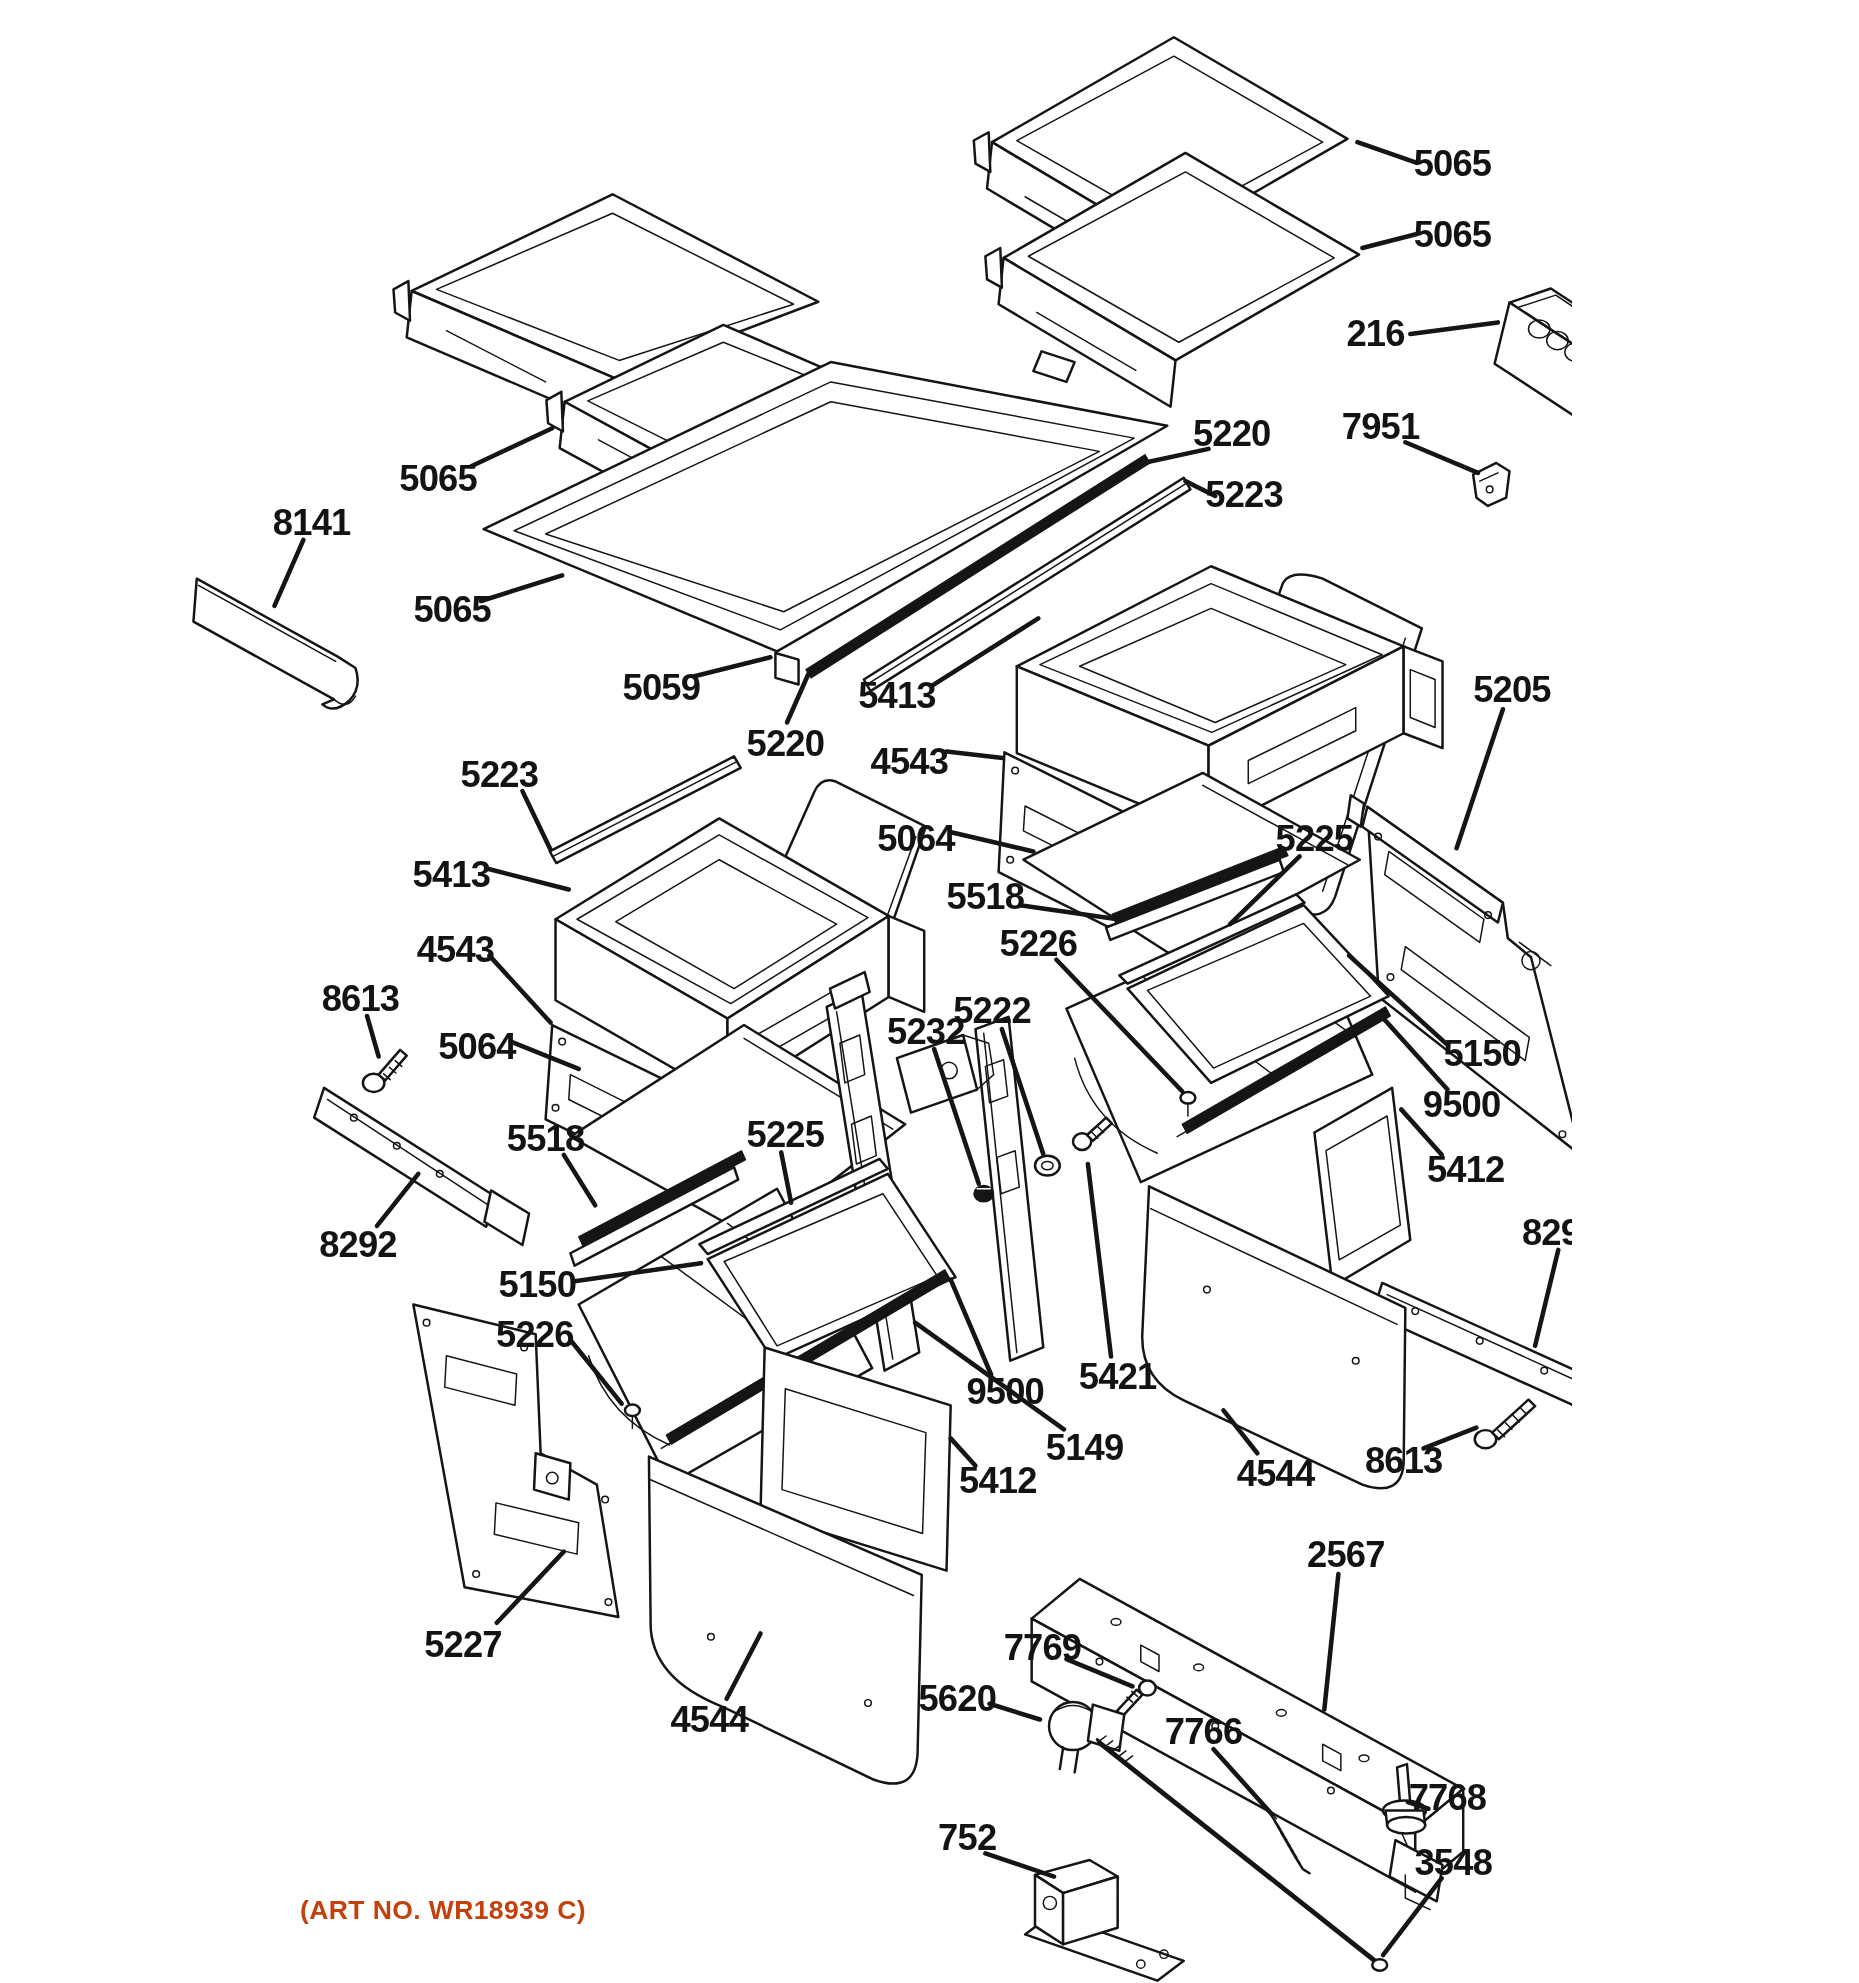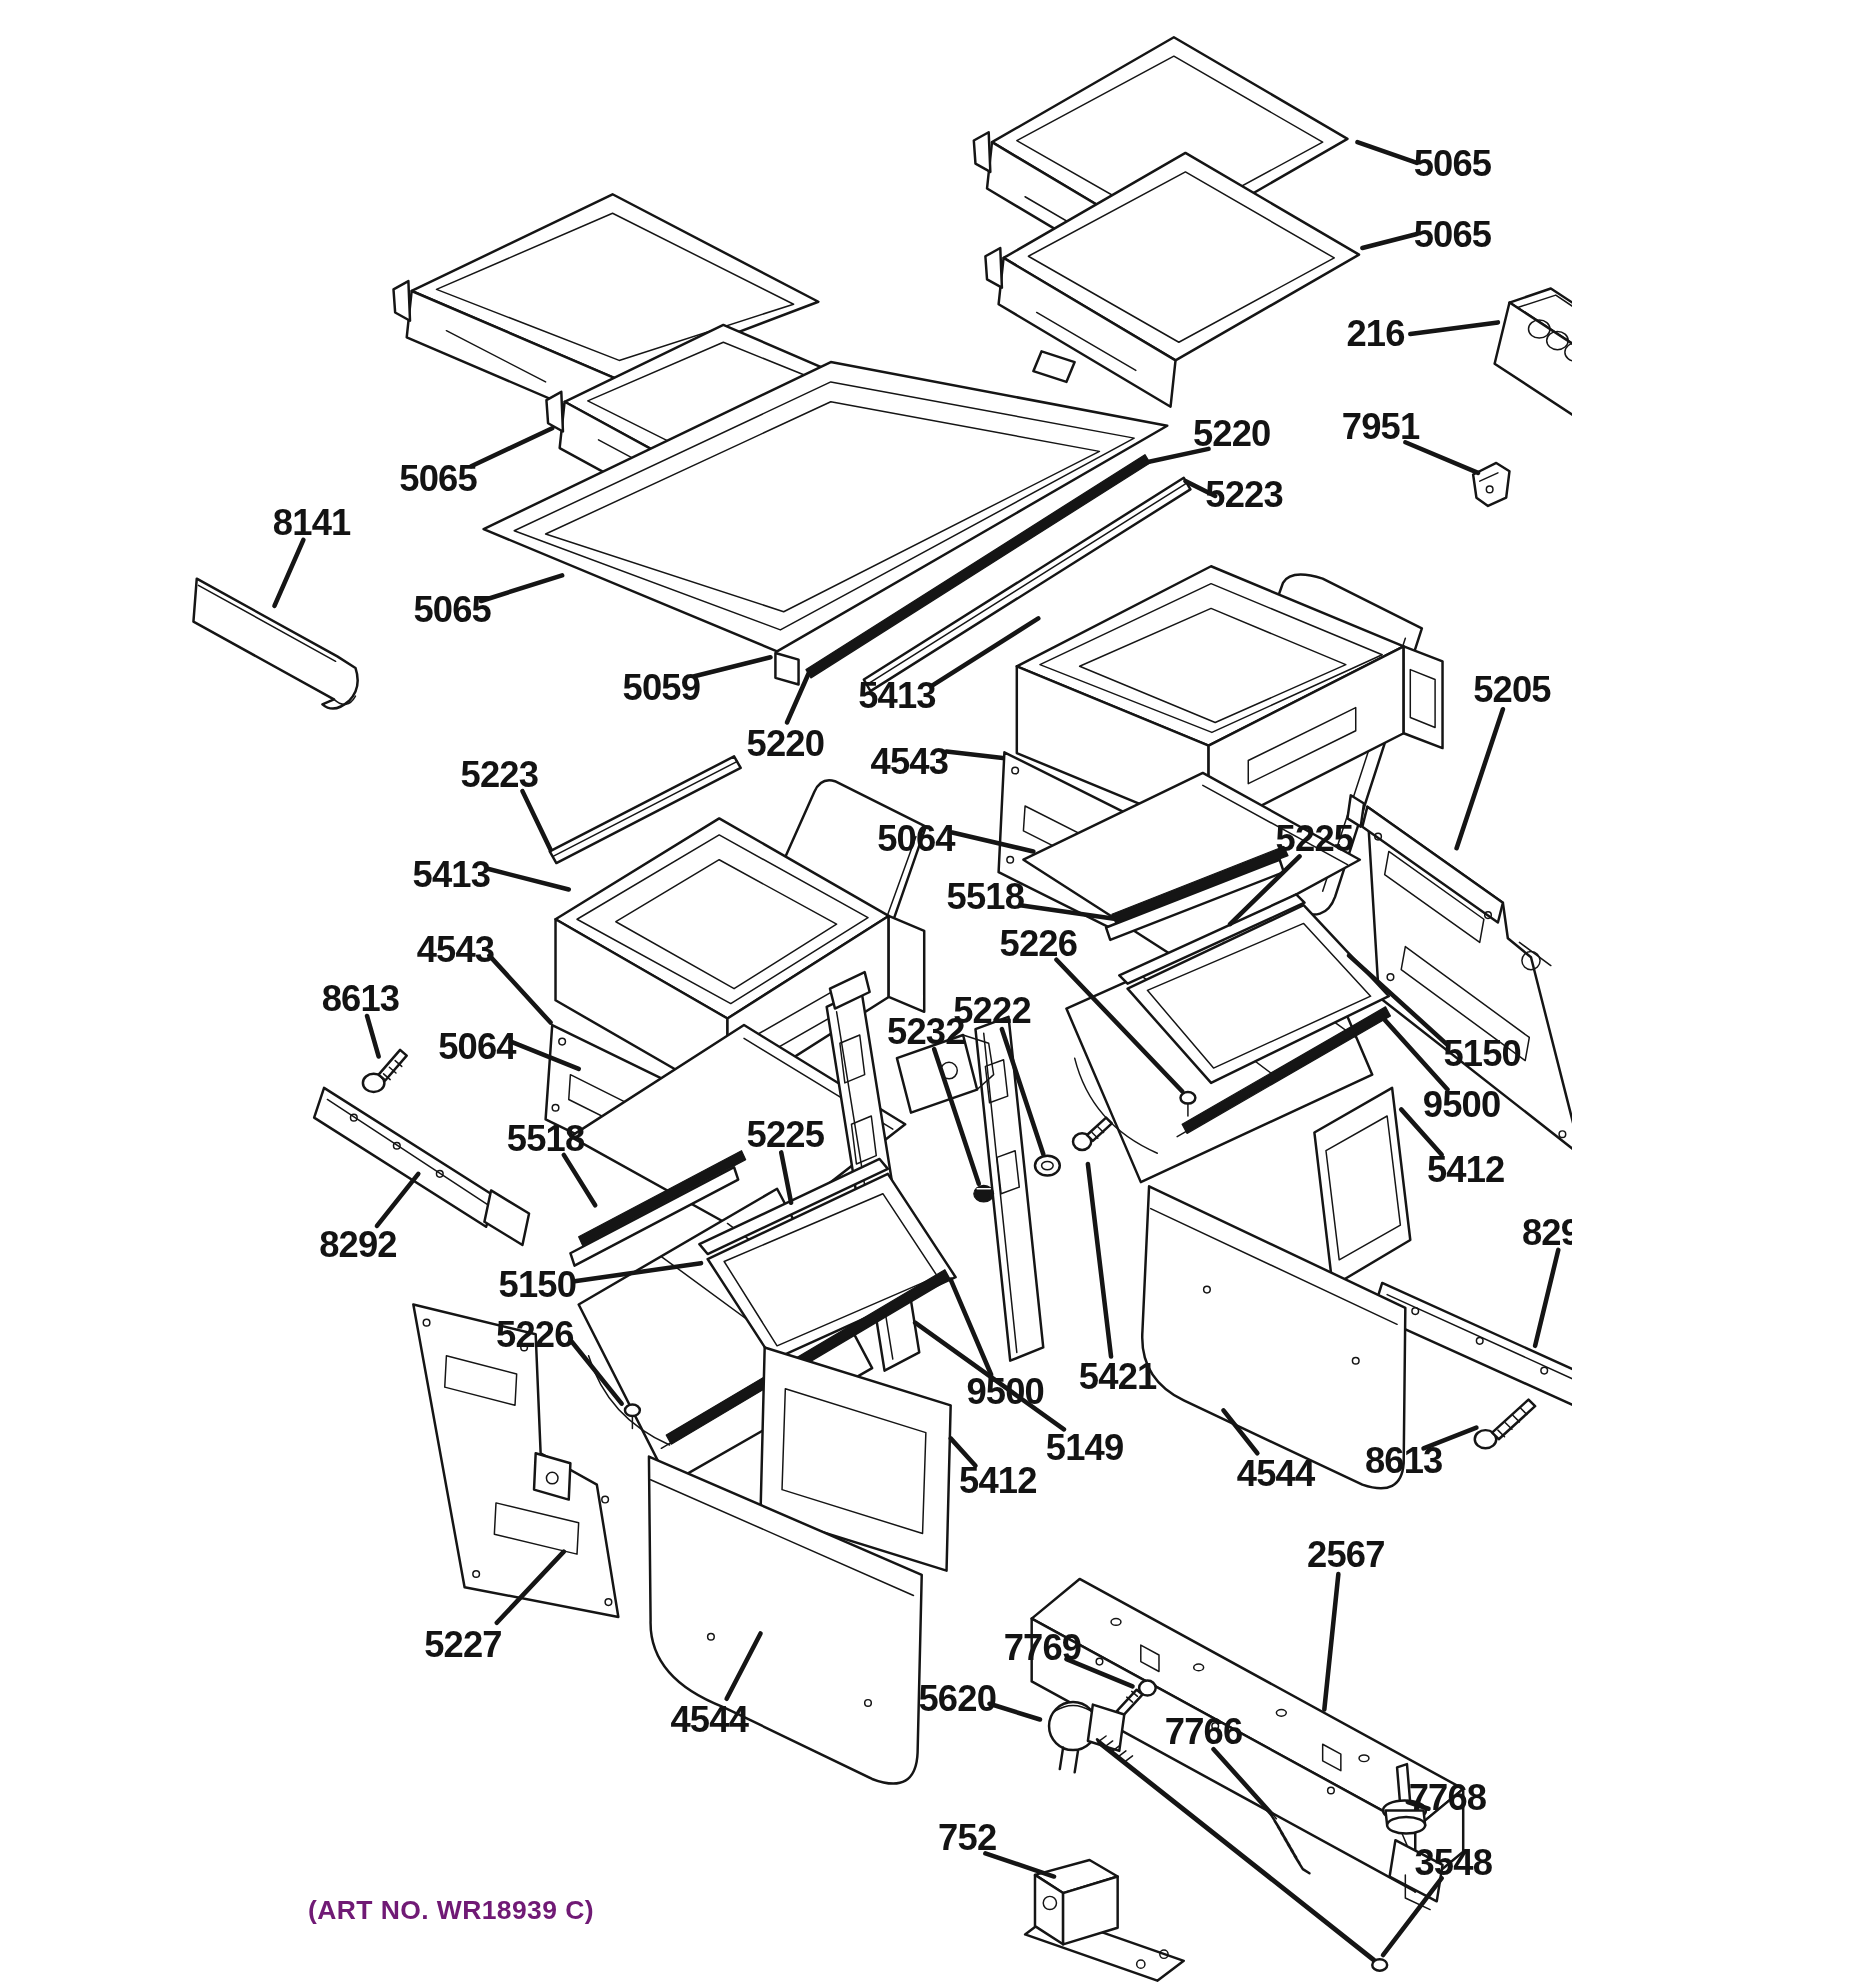--- a/index.html
+++ b/index.html
@@ -7,22 +7,22 @@
   #page{position:relative;width:1572px;height:1984px;background:#ffffff;overflow:hidden;
         font-family:"Liberation Sans",sans-serif;}
   svg{position:absolute;left:0;top:0;}
   .ln{fill:none;stroke:#151515;stroke-width:3;stroke-linejoin:round;stroke-linecap:round;}
   .th{fill:none;stroke:#151515;stroke-width:1.8;stroke-linejoin:round;stroke-linecap:round;}
   .fw{fill:#ffffff;stroke:#151515;stroke-width:3;stroke-linejoin:round;}
   .fb{fill:#151515;stroke:#151515;stroke-width:1.5;stroke-linejoin:round;}
   .dot{fill:none;stroke:#151515;stroke-width:1.8;}
   .leader{stroke:#151515;stroke-width:5.5;stroke-linecap:round;}
   .lbl{font:700 44px "Liberation Sans",sans-serif;letter-spacing:-1px;fill:#131313;text-anchor:middle;}
-  .artno{position:absolute;left:308px;top:1895px;font:700 26.5px "Liberation Sans",sans-serif;
-         color:#701a75;letter-spacing:0.4px;white-space:nowrap;}
+  .artno{position:absolute;left:300px;top:1895px;font:700 26.5px "Liberation Sans",sans-serif;
+         color:#c2410c;letter-spacing:0.4px;white-space:nowrap;}
 </style>
 </head>
 <body>
 
 <div id="page">
 <svg width="1860" height="1984" viewBox="0 0 2250 2400">
 
   <g>
     <path class="fw" d="M1420,45 L1630,168 L1408,296 L1200,172 Z"></path>
     <path class="th" d="M1420,68 L1600,172 L1412,274 L1230,170 Z"></path>

